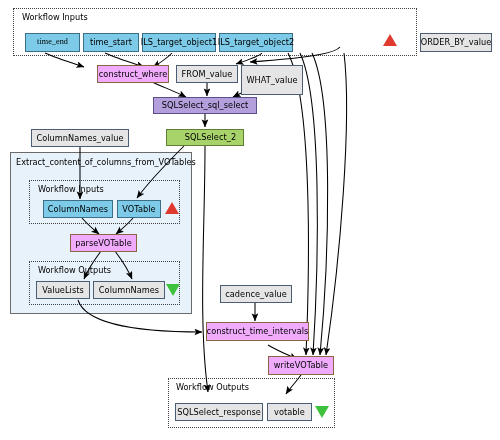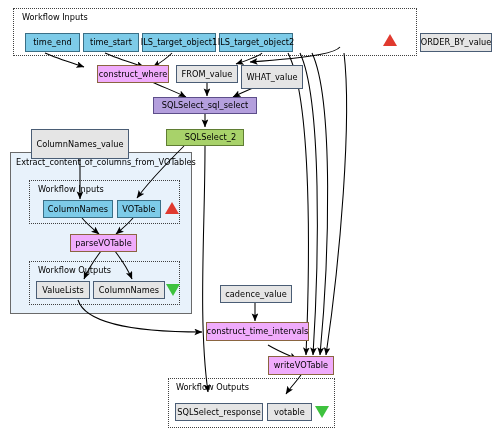--- a/index.html
+++ b/index.html
@@ -158,36 +158,36 @@
 
       <path d="M301,375 C296,382 290,388 286,394"></path>
 
       <path d="M288,53 C312,100 310,260 306,355"></path>
       <path d="M300,53 C322,100 319,260 313,355"></path>
       <path d="M312,53 C334,100 329,260 320,355"></path>
       <path d="M344,53 C352,120 340,260 326,355"></path>
     </g>
   </svg>
 
-  <div class="node n-input" style="left:25px; top:33px; width:55px; height:19px;">time_end</div>
+  <div class="node n-input" style="left:25px; top:33px; width:55px; height:19px;font-family:Liberation Serif, serif;">time_end</div>
   <div class="node n-input" style="left:83px; top:33px; width:56px; height:19px;">time_start</div>
   <div class="node n-input" style="left:142px; top:33px; width:74px; height:19px;">ILS_target_object1</div>
   <div class="node n-input" style="left:219px; top:33px; width:74px; height:19px;">ILS_target_object2</div>
   <div class="tri tri-up" style="left:383px; top:34px;"></div>
 
   <div class="node n-value" style="left:420px; top:33px; width:72px; height:19px;">ORDER_BY_value</div>
 
   <div class="node n-proc" style="left:97px; top:65px; width:72px; height:18px;">construct_where</div>
   <div class="node n-value" style="left:176px; top:65px; width:62px; height:18px;">FROM_value</div>
-  <div class="node n-value" style="left:241px; top:65px; width:62px; height:24px;">WHAT_value</div>
+  <div class="node n-value" style="left:241px; top:65px; width:62px; height:30px;">WHAT_value</div>
 
   <div class="node n-purple" style="left:153px; top:97px; width:104px; height:17px;">SQLSelect_sql_select</div>
   <div class="node n-green" style="left:166px; top:129px; width:78px; height:17px;">SQLSelect_2</div>
 
-  <div class="node n-value" style="left:31px; top:129px; width:98px; height:30px;">ColumnNames_value</div>
+  <div class="node n-value" style="left:31px; top:129px; width:98px; height:18px;">ColumnNames_value</div>
 
   <div class="node n-input" style="left:43px; top:200px; width:70px; height:18px;">ColumnNames</div>
   <div class="node n-input" style="left:117px; top:200px; width:44px; height:18px;">VOTable</div>
   <div class="tri tri-up" style="left:165px; top:202px;"></div>
 
   <div class="node n-proc" style="left:70px; top:234px; width:67px; height:18px;">parseVOTable</div>
 
   <div class="node n-value" style="left:36px; top:281px; width:54px; height:18px;text-align:right;">ValueLists</div>
   <div class="node n-value" style="left:93px; top:281px; width:72px; height:18px;">ColumnNames</div>
   <div class="tri tri-down" style="left:166px; top:284px;"></div>

